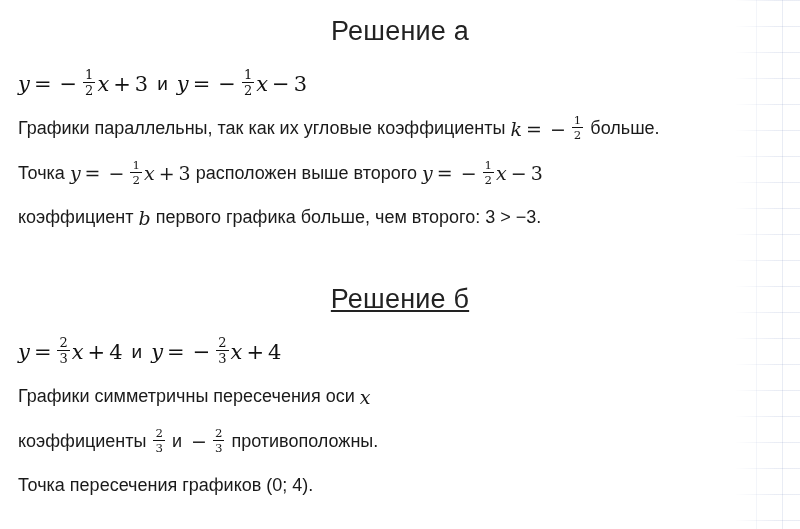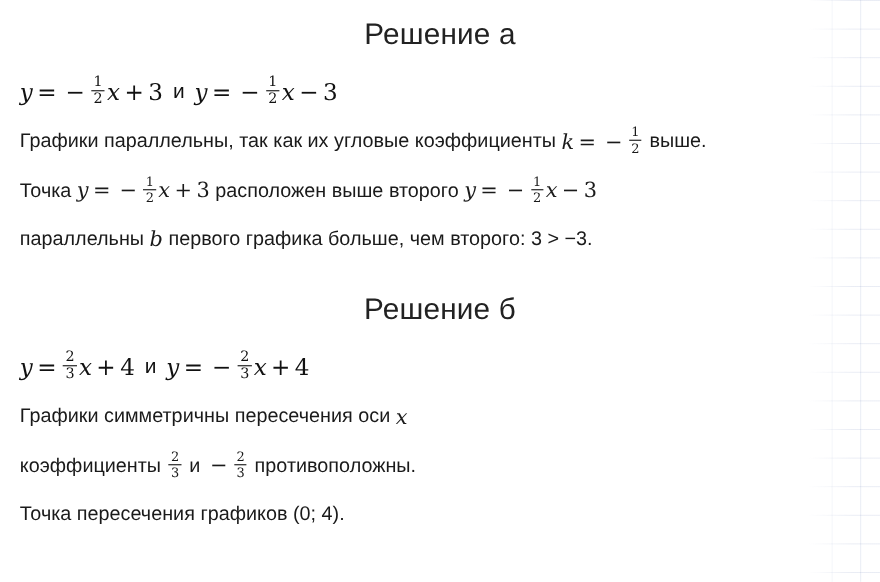--- a/index.html
+++ b/index.html
@@ -35,21 +35,21 @@
     width: 800px;
   }
   .heading {
     text-align: center;
     font-size: 27px;
     font-weight: 400;
     color: #222222;
     letter-spacing: 0.2px;
   }
   .h-a { margin: 16px 0 0 0; }
-  .h-b { margin: 34px 0 0 0; }
+  .h-b { margin: 52px 0 0 0; text-decoration: underline; }
 
   .eq-line {
     margin: 22px 0 0 0;
     font-family: "DejaVu Serif", serif;
     font-style: italic;
     font-size: 21px;
     color: #111111;
     display: flex;
     align-items: center;
     gap: 0px;
@@ -152,21 +152,21 @@
     <div class="para">
       <span>Графики параллельны, так как их угловые коэффициенты </span>
       <span class="math med">k</span>
       <span class="op med">=</span>
       <span class="op med">−</span>
       <span class="frac med">
         <span class="num">1</span>
         <span class="bar"></span>
         <span class="den">2</span>
       </span>
-      <span> выше.</span>
+      <span> больше.</span>
     </div>
 
     <div class="para">
       <span>Точка </span>
       <span class="math med">y</span>
       <span class="op med">=</span>
       <span class="op med">−</span>
       <span class="frac med">
         <span class="num">1</span>
         <span class="bar"></span>
@@ -183,21 +183,21 @@
         <span class="num">1</span>
         <span class="bar"></span>
         <span class="den">2</span>
       </span>
       <span class="math med">x</span>
       <span class="op med">−</span>
       <span class="math up med">3</span>
     </div>
 
     <div class="para">
-      <span>параллельны </span>
+      <span>коэффициент </span>
       <span class="ital-var med">b</span>
       <span> первого графика больше, чем второго: 3 &gt; −3.</span>
     </div>
 
   </div>
 
   <div>
 
     <div class="heading h-b">Решение б</div>
 

